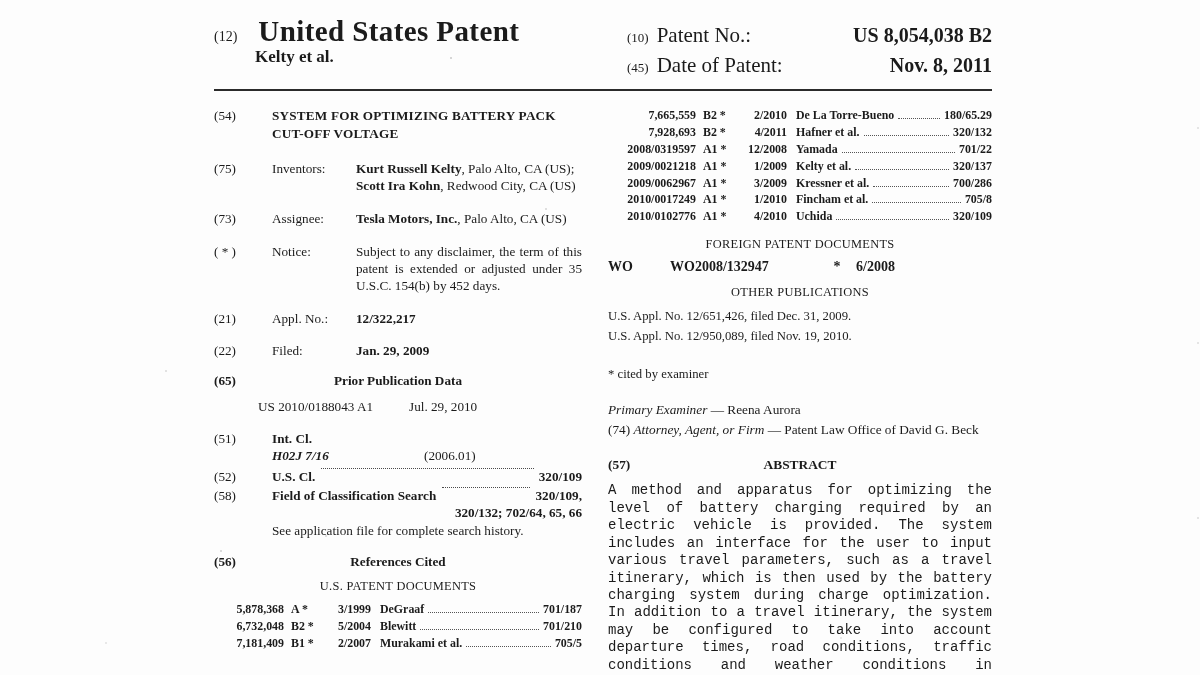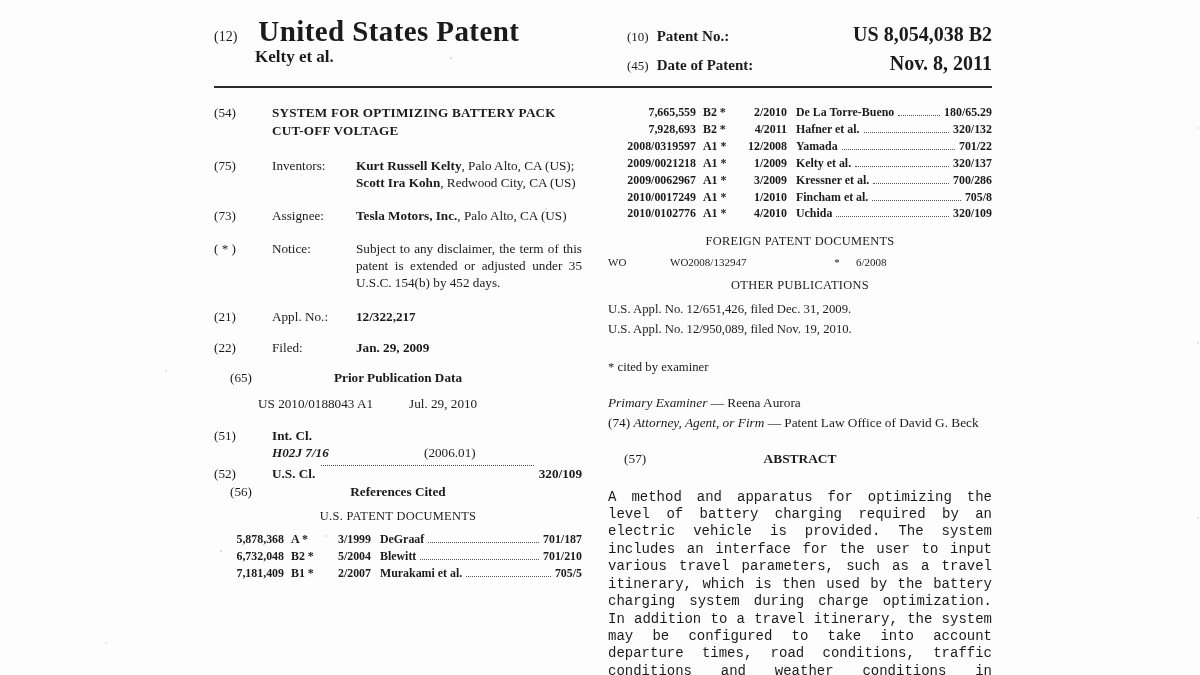--- a/index.html
+++ b/index.html
@@ -23,67 +23,67 @@
   .hdr { display:flex; justify-content:space-between; align-items:flex-start;
          padding-bottom:8px; border-bottom:2.5px solid #2b2b2b; }
   .hdr-left { display:flex; align-items:baseline; }
   .h-num { font-size:14px; margin-right:21px; }
   .hdr-title { font-size:29px; font-weight:bold; letter-spacing:.4px; line-height:1.05; }
   .hdr-authors { font-size:17px; font-weight:bold; margin-left:41px; margin-top:1px; }
   .hdr-right { width:365px; margin-top:4px; }
   .hr-row { display:flex; align-items:baseline; justify-content:space-between; line-height:1.45; }
   .hr-left { display:flex; align-items:baseline;text-align:right; }
   .hr-num { font-size:13px; margin-right:8px; }
-  .hr-label { font-size:15px; font-weight:bold; }
+  .hr-label { font-size:21px; font-weight:normal; }
   .hr-value { font-size:20px; font-weight:bold; text-align:right; }
 
   
   .cols { display:flex; gap:26px; margin-top:16px; }
   .col-l { width:368px; }
   .col-r { width:384px; }
 
   .field { display:grid; grid-template-columns:42px 1fr; font-size:13.2px; line-height:1.3; margin-bottom:14px;gap:16px; }
   .lab-val { display:grid; grid-template-columns:84px 1fr; }
   .bold { font-weight:bold; }
   .bi { font-weight:bold; font-style:italic; }
   .just { text-align:justify; }
   .title54 { font-weight:bold; letter-spacing:.2px; line-height:1.35; }
 
   .center-head { position:relative; text-align:center; font-weight:bold; font-size:13.2px; margin-bottom:10px; }
-  .center-head .f-num { position:absolute; left:16px; top:0; font-weight:normal; }
+  .center-head .f-num { position:absolute; left:0; top:0; font-weight:bold; }
   .pub-line { padding-left:44px; display:flex; gap:36px; font-size:13.2px; margin-bottom:15px; }
 
   .cl-line { display:flex; align-items:flex-start; }
   .dots { flex:1; border-bottom:1.7px dotted #4a4a4a; margin:0 5px 3px 6px; min-width:20px; }
   .right-line { text-align:right; font-weight:bold; }
 
   .cite-head { text-align:center; font-size:12.4px; margin:9px 0 7px; letter-spacing:.3px; }
   .cite-row { display:flex; align-items:baseline; font-size:11.9px; line-height:1.42;font-weight:bold; }
   .cr-num { width:70px; text-align:right; white-space:nowrap; }
   .cr-kind { width:34px; margin-left:7px; white-space:nowrap; }
   .cr-date { width:46px; text-align:right; margin-right:9px; white-space:nowrap; }
   .cr-name { white-space:nowrap; }
   .cr-dots { flex:1; border-bottom:1.5px dotted #555; margin:0 4px 3px; min-width:12px; }
   .cr-cls { text-align:center; white-space:nowrap; }
   .col-r .cr-num { width:88px; }
   .col-r .cr-date { width:50px; }
 
-  .foreign-row { display:flex; font-size:11px; margin:2px 0 10px; }
+  .foreign-row { display:flex; font-size:14px; margin:2px 0 10px;font-weight:bold; }
   .fr-country { width:62px; }
   .fr-num { width:148px; }
   .fr-star { width:38px; text-align:center; }
   .pub-item { font-size:12.7px; line-height:1.55; }
   .cited-note { font-size:12.7px; margin:20px 0 18px; }
 
   .exam-line { font-size:13.3px; line-height:1.5; }
   .exam-block { margin-bottom:18px; }
   .ital { font-style:italic; }
   .attorney { text-align:justify; }
 
-  .abstract-head { margin-top:4px; margin-bottom:22px; font-size:13.4px; }
+  .abstract-head { margin-top:4px; margin-bottom:9px; font-size:13.4px; }
   .abstract-text { font-size:14px; line-height:1.245;font-family:Liberation Mono, monospace; }
   .claims-footer { text-align:left; font-weight:bold; font-size:19px; margin-top:15px; }
 </style>
 </head>
 <body>
 
 <div class="speckles"></div>
 
 <div class="doc">
 
@@ -188,20 +188,32 @@
 
       <div class="field" style="margin-bottom:2px;">
         <span>(52)</span>
         <span class="cl-line">
           <span class="bold">U.S. Cl.</span>
           <span class="dots"></span>
           <span class="bold">320/109</span>
         </span>
       </div>
 
+      <div class="field" style="margin-bottom:15px;">
+        <span>(58)</span>
+        <span>
+          <div class="cl-line">
+            <span class="bold">Field of Classification Search</span>
+            <span class="dots"></span>
+            <span class="bold">320/109,</span>
+          </div>
+          <div class="right-line">320/132;  702/64, 65, 66</div>
+          <div>See application file for complete search history.</div>
+        </span>
+      </div>
 
       <div class="center-head" style="margin-bottom:4px;">
         <span class="f-num">(56)</span>
         <span>References Cited</span>
       </div>
 
       <div class="cite-head">U.S. PATENT DOCUMENTS</div>
 
       <div>
         <div class="cite-row">

